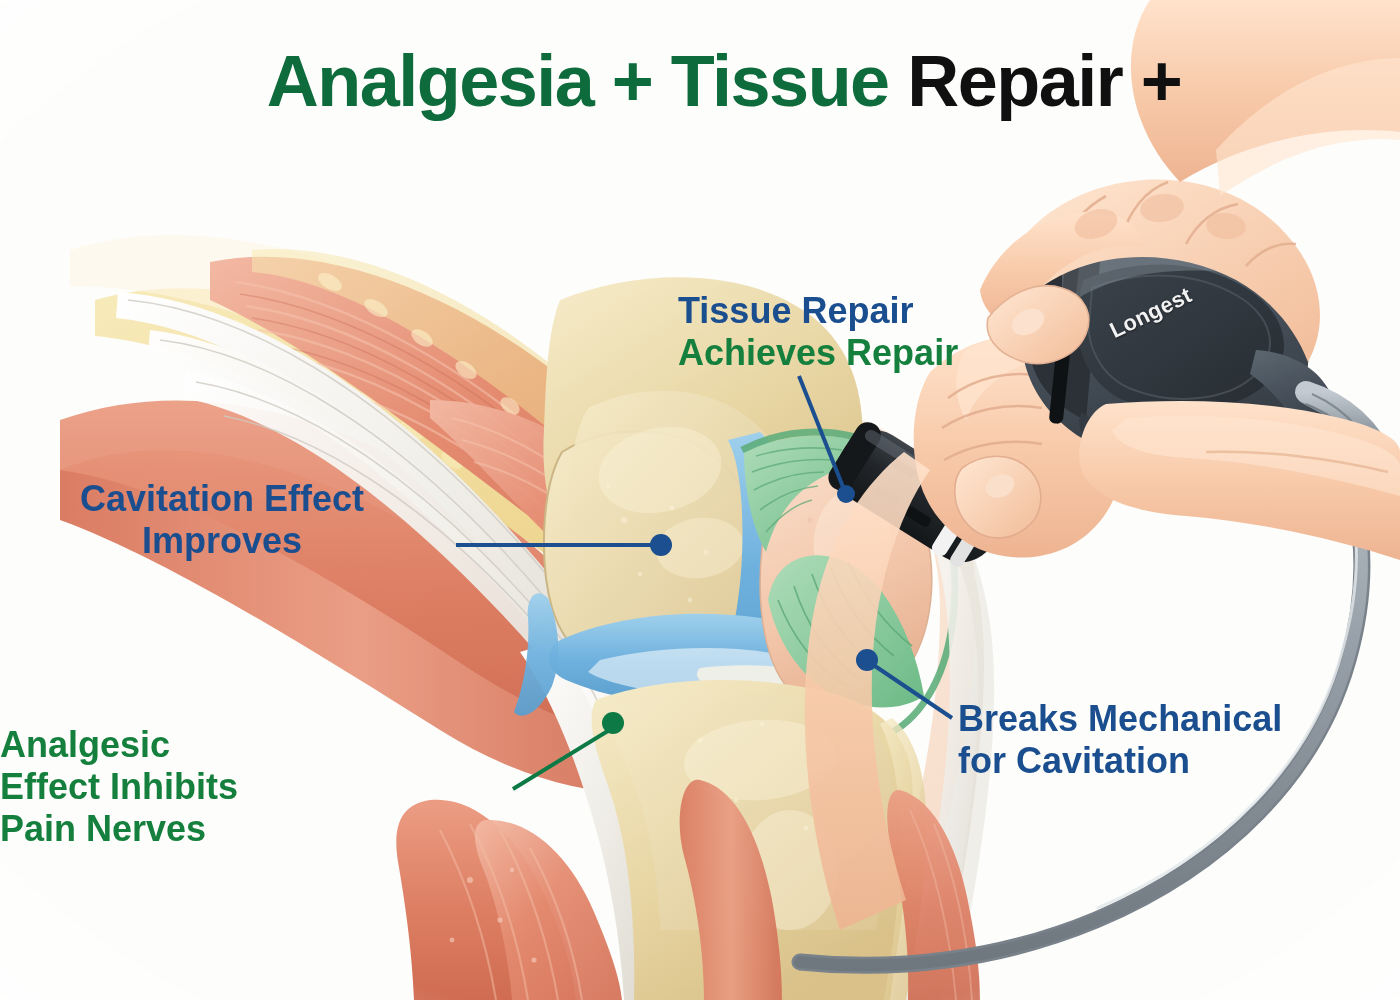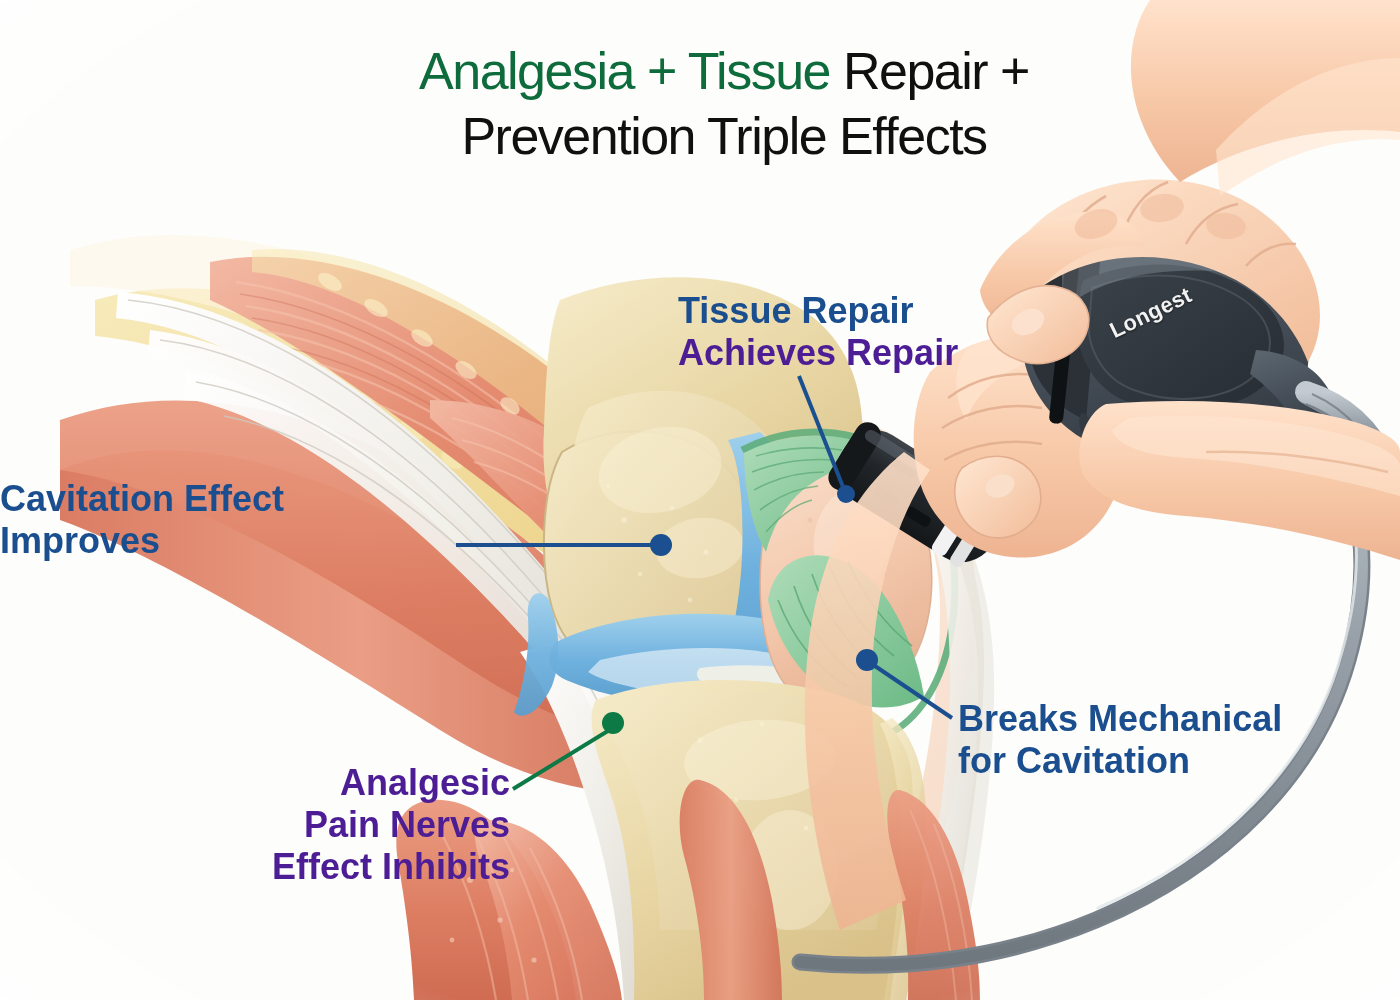--- a/index.html
+++ b/index.html
@@ -24,47 +24,47 @@
   .title-block {
     position: absolute;
     left: 0;
     top: 46px;
     width: 1400px;
     text-align: center;
     pointer-events: none;
   }
   .title-line {
     font-family: "Liberation Sans", sans-serif;
-    font-weight: 400;
-    font-size: 52px;
+    font-weight: 700;
+    font-size: 72px;
     line-height: 0.98;
     letter-spacing: -1.5px;
     color: #101010;
     white-space: nowrap;
     padding-left: 48px;
   }
   .title-line.l2 { margin-top: 14px; }
   .t-green { color: #0d6b3c; }
   .t-black { color: #101010; }
 
   .callout {
     position: absolute;
     font-family: "Liberation Sans", sans-serif;
     font-weight: 700;
     font-size: 36px;
     line-height: 1.17;
     white-space: nowrap;
     pointer-events: none;
   }
   .c-blue  { color: #1a4e8f; }
-  .c-green { color: #4c1d95; }
-
-  #callout-cavitation { left: 0px;   top: 478px; width: 444px; text-align: left; }
+  .c-green { color: #15803d; }
+
+  #callout-cavitation { left: 0px;   top: 478px; width: 444px; text-align: center; }
   #callout-tissue     { left: 678px; top: 290px; text-align: left; }
-  #callout-analgesic  { left: 0px;   top: 762px; width: 510px; text-align: right; }
+  #callout-analgesic  { left: 0px;   top: 724px; width: 510px; text-align: left; }
   #callout-mechanical { left: 958px; top: 698px; text-align: left; }
 
   .brand-label {
     position: absolute;
     left: 1107px;
     top: 300px;
     font-family: "Liberation Sans", sans-serif;
     font-weight: 700;
     font-size: 22px;
     color: #f2f2f2;
@@ -543,37 +543,36 @@
         <g>
           <line x1="872" y1="664" x2="952" y2="718" stroke="#1b4f8f" stroke-width="4"></line>
           <circle cx="867" cy="660" r="11" fill="#1b4f8f"></circle>
         </g>
       </g>
     </g>
   </svg>
 
   <div class="title-block">
     <div class="title-line l1"><span class="t-green">Analgesia + Tissue </span><span class="t-black">Repair +</span></div>
-    <div class="title-line l2"><span class="t-black">Prevention Triple Effects</span></div>
   </div>
 
   <div class="callout c-blue" id="callout-cavitation">
     <div>Cavitation Effect</div>
     <div>Improves</div>
   </div>
 
   <div class="callout" id="callout-tissue">
     <div class="c-blue">Tissue Repair</div>
     <div class="c-green">Achieves Repair</div>
   </div>
 
   <div class="callout c-green" id="callout-analgesic">
     <div>Analgesic</div>
+    <div>Effect Inhibits</div>
     <div>Pain Nerves</div>
-    <div>Effect Inhibits</div>
   </div>
 
   <div class="callout c-blue" id="callout-mechanical">
     <div>Breaks Mechanical</div>
     <div>for Cavitation</div>
   </div>
 
   <div class="brand-label">Longest</div>
 
 </div>

